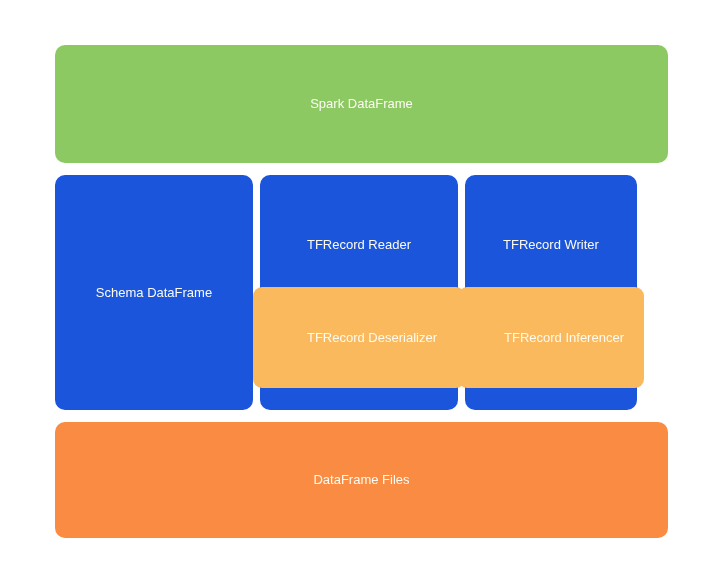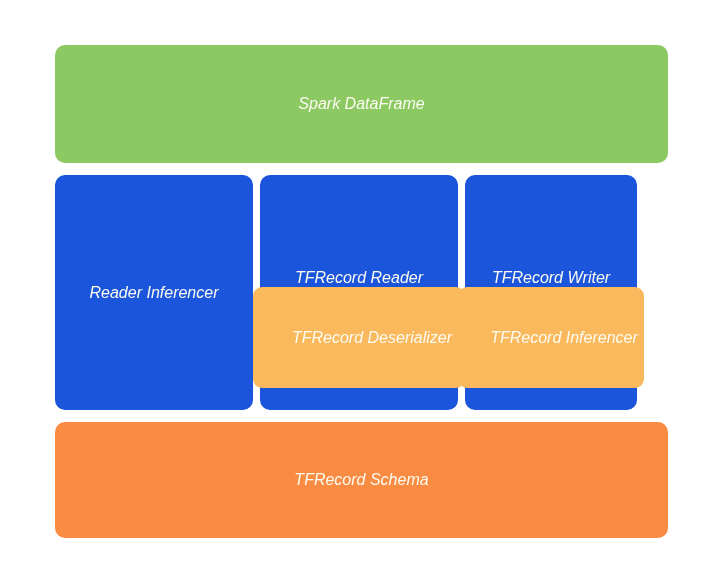--- a/index.html
+++ b/index.html
@@ -18,22 +18,21 @@
   }
   .node {
     position: absolute;
     border-radius: 10px;
     display: flex;
     align-items: center;
     justify-content: center;
     box-sizing: border-box;
   }
   .node-label {
-    font-style: italic;
-    font-size: 16px;
+    font-size: 13px;
     line-height: 1.2;
     color: var(--text, #fbfbf0);
     text-align: center;
     white-space: nowrap;
   }
   .top-node {
     left: 55px; top: 45px; width: 613px; height: 118px;
     background: var(--green, #8dc963);
   }
   .schema-node {
@@ -50,21 +49,21 @@
   .writer-node {
     left: 465px; top: 175px; width: 172px; height: 235px;
     background: var(--blue, #1b55db);
     flex-direction: column;
     justify-content: flex-start;
     padding: 0 6px 22px 6px;
   }
   .node-title {
     flex: 1 1 auto;
     display: flex;
-    align-items: flex-end;
+    align-items: center;
     justify-content: center;
     width: 100%;
     margin-top: 27px;
   }
   .inner-node {
     flex: 0 0 auto;
     width: 100%;
     height: 101px;
     border-radius: 9px;
     background: var(--orange_light, #fbb95e);
@@ -81,21 +80,21 @@
 </head>
 <body>
 
 <div class="canvas">
 
   <div class="node top-node">
     <span class="node-label">Spark DataFrame</span>
   </div>
 
   <div class="node schema-node">
-    <span class="node-label">Reader Inferencer</span>
+    <span class="node-label">Schema DataFrame</span>
   </div>
 
   <div class="node reader-node">
     <div class="node-title">
       <span class="node-label">TFRecord Reader</span>
     </div>
     <div class="inner-node">
       <span class="node-label">TFRecord Deserializer</span>
     </div>
   </div>
@@ -103,16 +102,16 @@
   <div class="node writer-node">
     <div class="node-title">
       <span class="node-label">TFRecord Writer</span>
     </div>
     <div class="inner-node">
       <span class="node-label">TFRecord Inferencer</span>
     </div>
   </div>
 
   <div class="node bottom-node">
-    <span class="node-label">TFRecord Schema</span>
+    <span class="node-label">DataFrame Files</span>
   </div>
 
 </div>
 
 </body></html>

